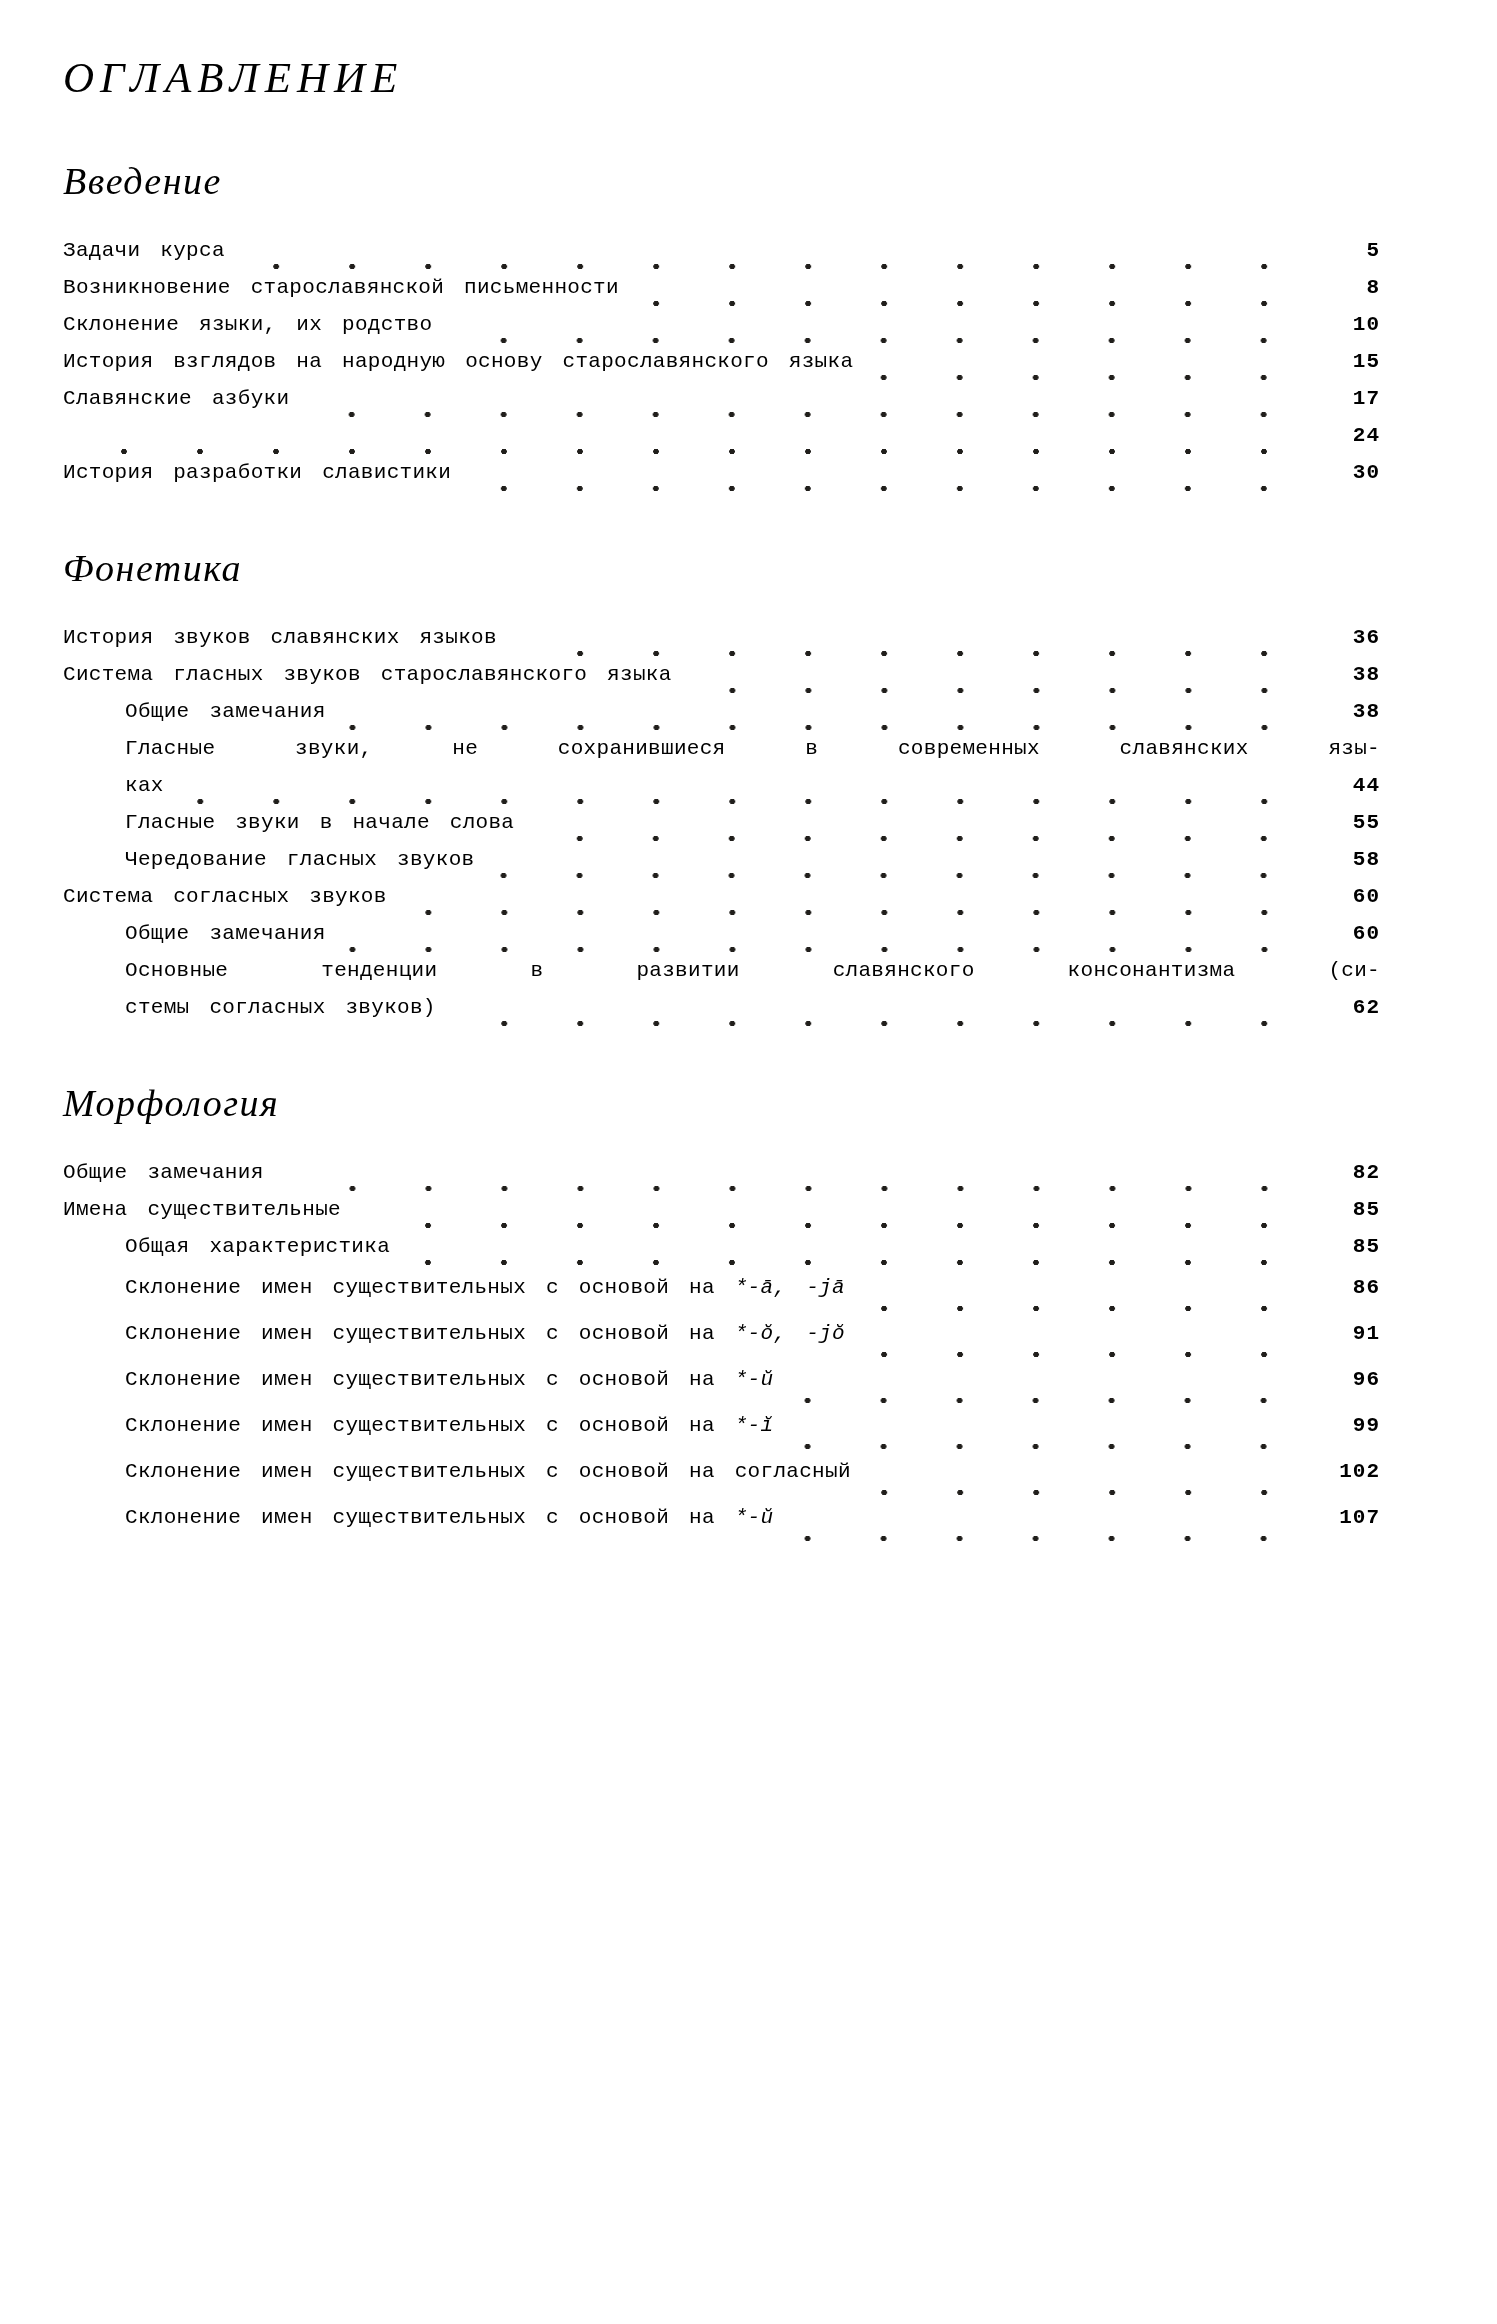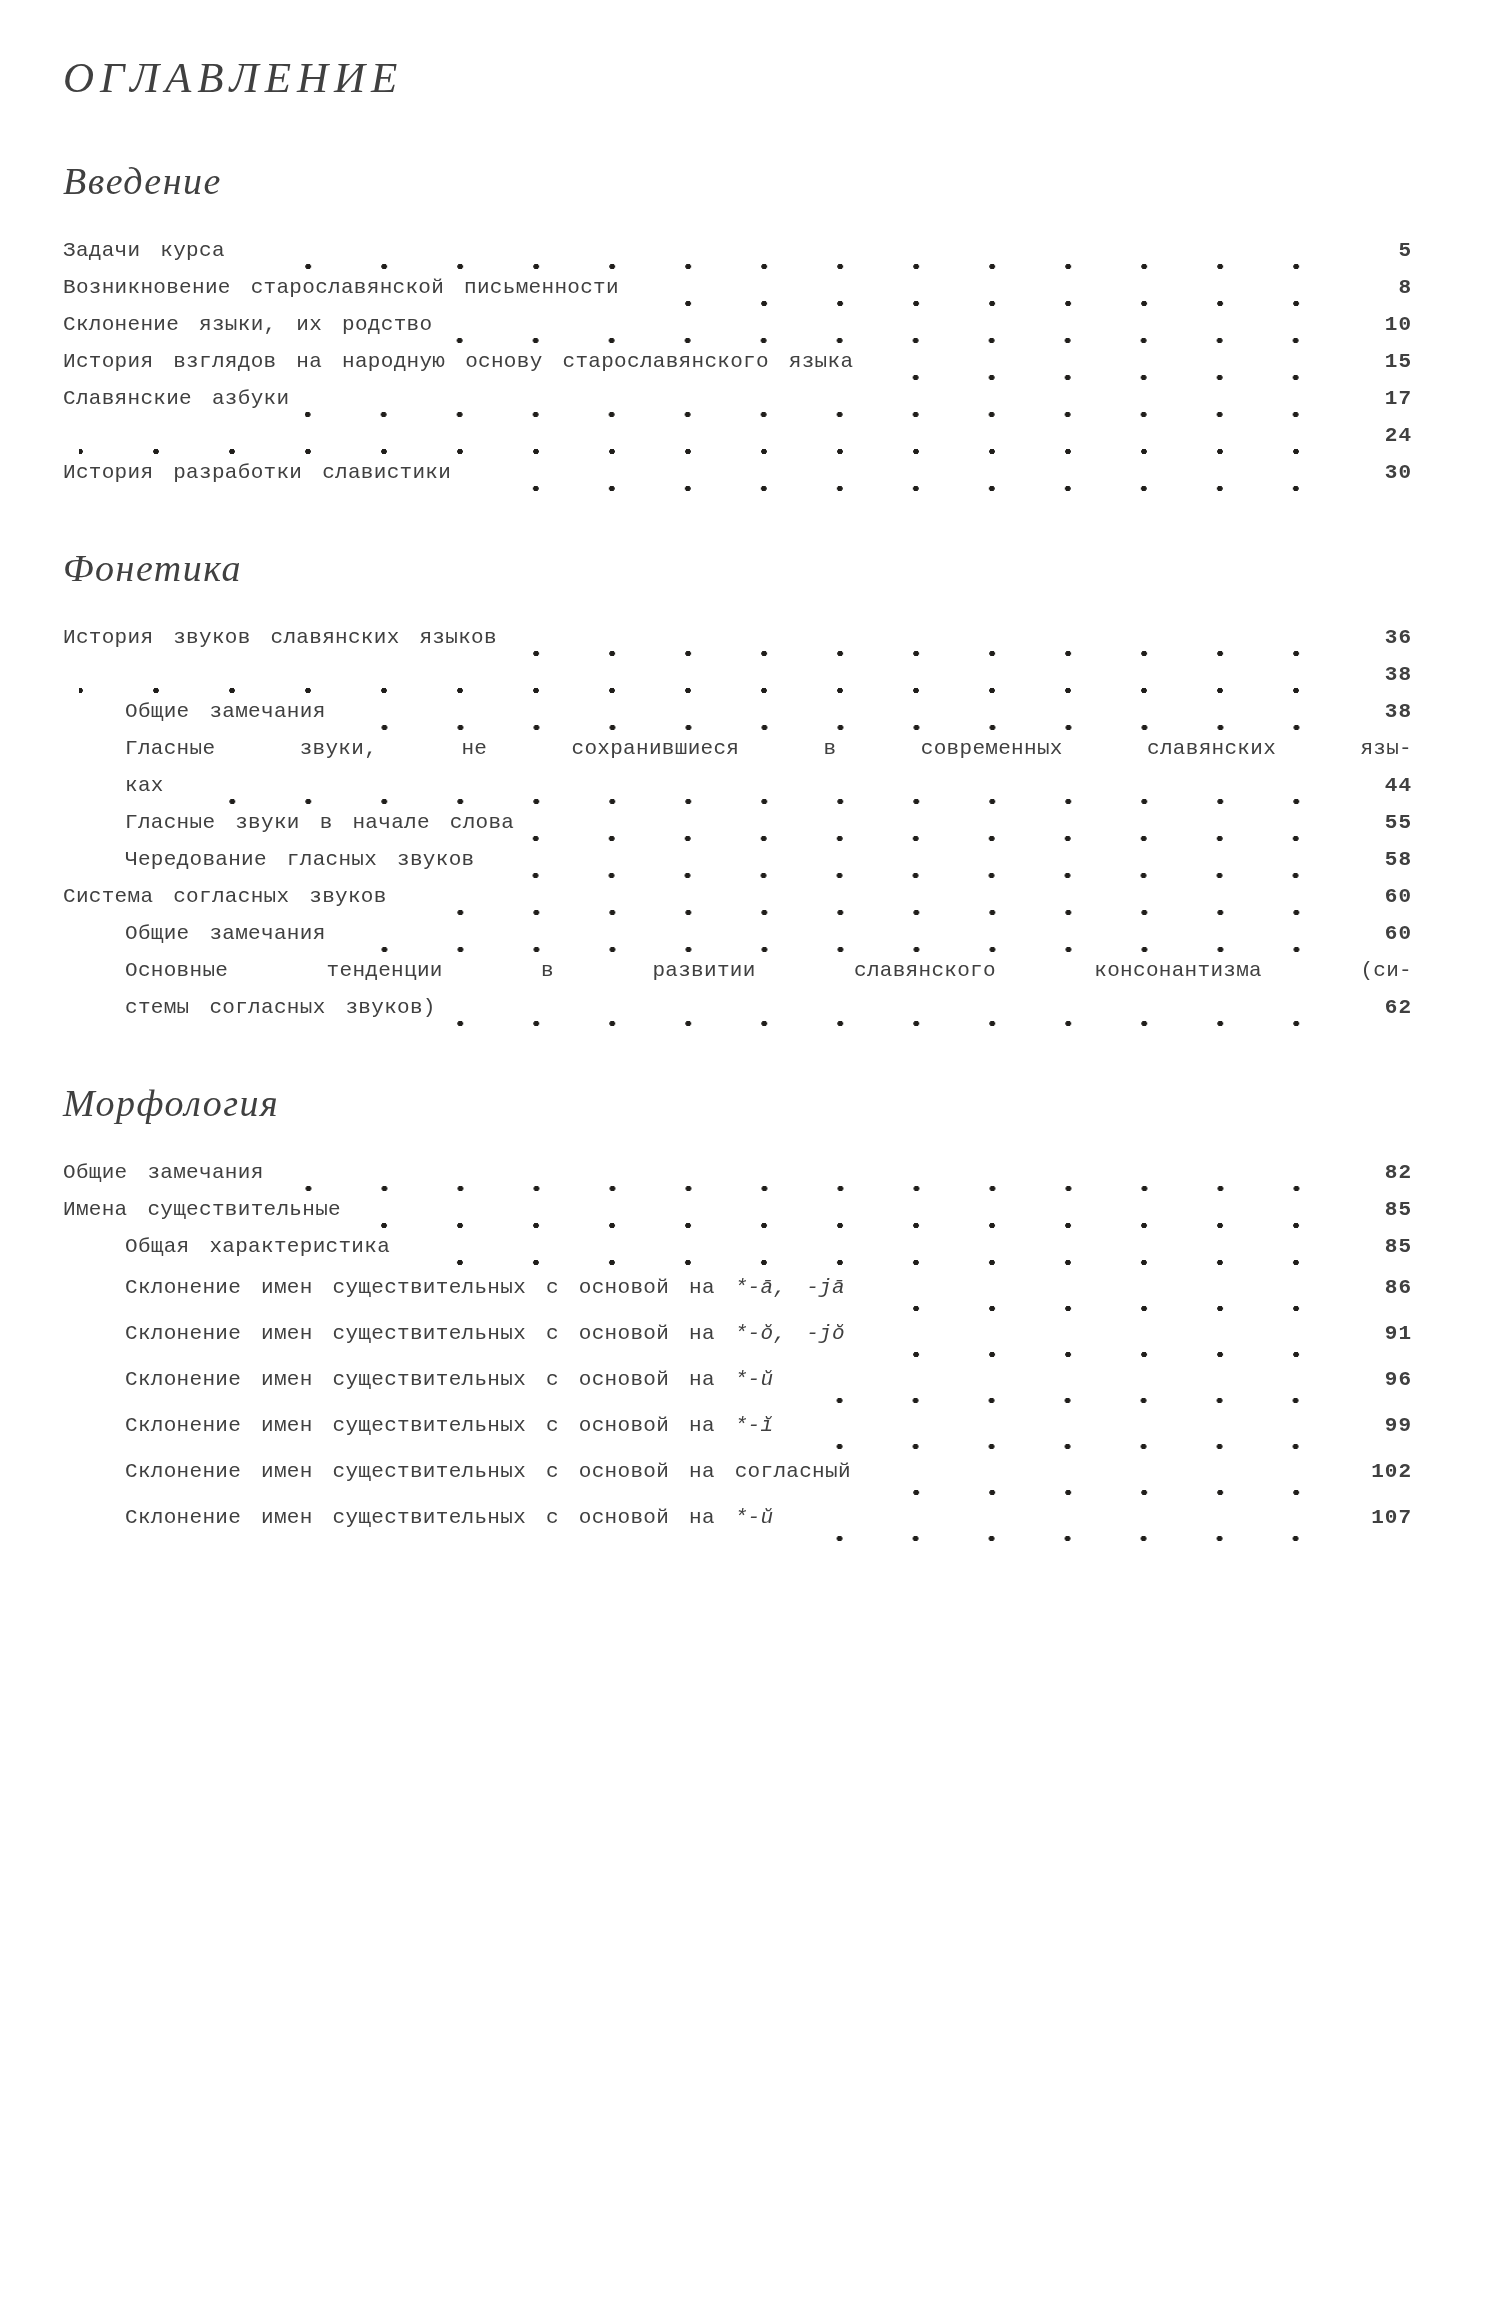--- a/index.html
+++ b/index.html
@@ -6,23 +6,23 @@
     margin: 0;
     padding: 0;
     background: #ffffff;
   }
   .page {
     position: relative;
     width: 1497px;
     height: 2324px;
     box-sizing: border-box;
     background: #ffffff;
-    color: #404040;
+    color: #000000;
     font-family: "Liberation Serif", "DejaVu Serif", serif;
-    padding: 52px 85px 0 63px;
+    padding: 52px 117px 0 63px;
     overflow: hidden;
   }
   .doc-title {
     font-size: 43px;
     font-weight: normal;
     font-style: italic;
     letter-spacing: 6px;
     margin: 0;
     line-height: 52px;
     word-spacing: 4px;
@@ -130,20 +130,21 @@
   </section>
       <section class="toc-section">
     <h2 class="section-heading">Фонетика</h2>
     <div class="rows">
           <div class="toc-row">
     <span class="entry-text">История звуков славянских языков</span>
     <span class="leader"></span>
     <span class="page-num">36</span>
   </div>
           <div class="toc-row">
+    <span class="entry-text">Система гласных звуков старославянского языка</span>
     <span class="leader"></span>
     <span class="page-num">38</span>
   </div>
           <div class="toc-row indent1">
     <span class="entry-text">Общие замечания</span>
     <span class="leader"></span>
     <span class="page-num">38</span>
   </div>
           <div class="toc-row indent1 justify no-leader no-page">
     <span class="entry-text">Гласные звуки, не сохранившиеся в современных славянских язы-</span>

